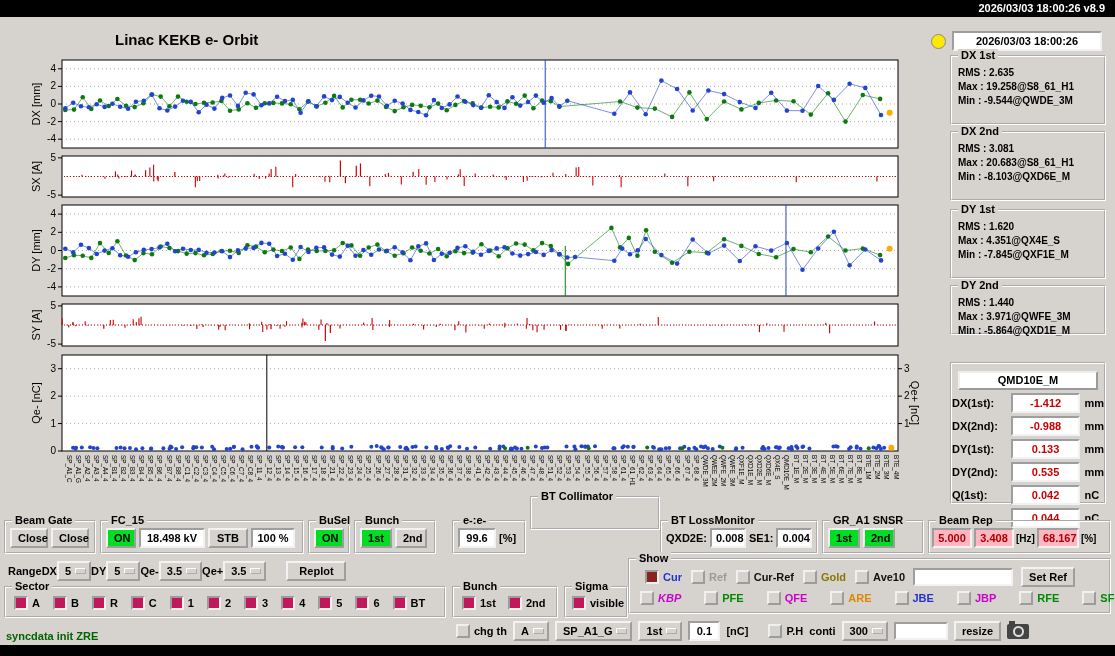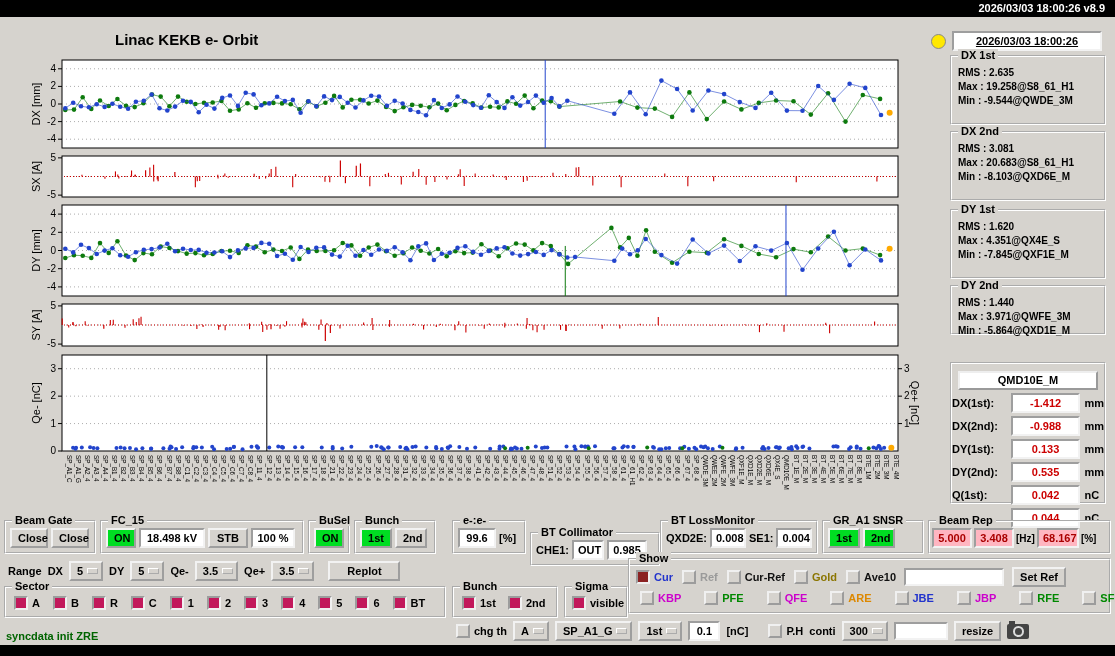--- a/index.html
+++ b/index.html
@@ -9,21 +9,21 @@
   .topbar{position:absolute;left:0;top:0;width:100%;height:17px;background:#000;color:#fff;
           font:bold 11px/17px "Liberation Sans",sans-serif;text-align:right;box-sizing:border-box;padding-right:10px;}
   .bottombar{position:absolute;left:0;top:645px;width:100%;height:11px;background:#000;}
   .title{position:absolute;left:115px;top:31px;font:bold 15px "Liberation Sans",sans-serif;color:#000000;}
   svg text{fill:#000;font-family:"Liberation Sans",sans-serif;}
   .lamp{position:absolute;width:13px;height:13px;border-radius:50%;border:1px solid #888;}
   .group{position:absolute;border:2px groove #ffffff;box-sizing:border-box;}
   .gtitle{position:absolute;top:-8px;left:6px;background:#d6d3ce;padding:0 3px;
           font:bold 11px/12px "Liberation Sans",sans-serif;white-space:nowrap;}
   .grow{display:flex;align-items:center;gap:3px;padding:6px 4px 0 4px;}
-  .rowflex{display:flex;align-items:center;gap:6px;}
+  .rowflex{display:flex;align-items:center;}
   .btn{display:inline-block;background:#d6d3ce;border:2px outset #f2f2f2;font:bold 11px/14px "Liberation Sans",sans-serif;
        padding:1px 6px;text-align:center;box-sizing:border-box;white-space:nowrap;}
   .btn.green{background:#00dd22;text-align:right;}
   .field{display:inline-block;background:#fff;border:2px inset #f2f2f2;font:bold 11px/14px "Liberation Sans",sans-serif;
        padding:1px 4px;text-align:center;box-sizing:border-box;white-space:nowrap;}
   .field.pink{background:#ffb6c1;color:#aa0000;text-align:center;}
   .tfield{background:#fff;border:2px inset #f2f2f2;font:bold 11px "Liberation Sans",sans-serif;height:18px;box-sizing:border-box;}
   .opt{display:inline-block;position:relative;background:#d6d3ce;border:2px outset #f2f2f2;
        font:bold 11px/14px "Liberation Sans",sans-serif;padding:1px 18px 1px 6px;white-space:nowrap;}
   .opt::after{content:"";position:absolute;right:3px;top:50%;margin-top:-3px;width:9px;height:4px;
@@ -38,21 +38,21 @@
   .qmdtitle{margin:7px auto 3px auto;width:136px;text-align:center;background:#fff;border:2px outset #eee;
             font:bold 11px/15px "Liberation Sans",sans-serif;}
   .qrow{display:flex;align-items:center;gap:4px;padding:0 0;margin-top:3px;font:bold 11px "Liberation Sans",sans-serif;}
   .qlabel{width:56px;}
   .qval{width:71px;color:#cc0000;}
   .qunit{width:20px;}
   .msg{font:bold 11px "Liberation Sans",sans-serif;color:#006400;}
   .camera{width:22px;height:15px;background:#444;border-radius:2px;position:relative;display:inline-block;}
   .camera::before{content:"";position:absolute;left:6px;top:2px;width:7px;height:7px;border:2px solid #ddd;border-radius:50%;}
   .camera::after{content:"";position:absolute;left:2px;top:-3px;width:6px;height:3px;background:#444;}
-  .ts{font:bold 11px/14px "Liberation Sans",sans-serif;text-decoration:underline;}
+  .ts{font:bold 11px/14px "Liberation Sans",sans-serif;}
 </style>
 </head>
 <body>
 
 <div class="screen">
 
   <div class="topbar">
     <span>2026/03/03 18:00:26   v8.9</span>
   </div>
 
@@ -1051,27 +1051,22 @@
   </div>
 
   <div class="group" style="left:452px;top:520px;width:74px;height:34px">
     <span class="gtitle">e-:e-</span>
     <div class="grow">
       <span class="field" style="width:38px">99.6</span>
       <span class="lbl">[%]</span>
     </div>
   </div>
 
-  <div class="group" style="left:530px;top:532px;width:130px;height:34px">
+  <div class="group" style="left:530px;top:496px;width:130px;height:34px">
     <span class="gtitle">BT Collimator</span>
-    <div class="grow">
-      <span class="lbl">CHE1:</span>
-      <span class="field" style="width:32px">OUT</span>
-      <span class="field" style="width:40px">0.985</span>
-    </div>
   </div>
 
   <div class="group" style="left:660px;top:520px;width:158px;height:34px">
     <span class="gtitle">BT LossMonitor</span>
     <div class="grow">
       <span class="lbl">QXD2E:</span>
       <span class="field" style="width:36px">0.008</span>
       <span class="lbl">SE1:</span>
       <span class="field" style="width:36px">0.004</span>
     </div>
@@ -1099,26 +1094,26 @@
   <div class="abs rowflex" style="left:8px;top:561px">
     <span class="lbl">Range</span>
     <span class="lbl">DX</span>
     <span class="opt">5</span>
     <span class="lbl">DY</span>
     <span class="opt">5</span>
     <span class="lbl">Qe-</span>
     <span class="opt">3.5</span>
     <span class="lbl">Qe+</span>
     <span class="opt">3.5</span>
-    <span class="btn" style="width:72px;margin-left:8px">Replot</span>
+    <span class="btn" style="width:60px;margin-left:20px">Replot</span>
   </div>
 
   <div class="group" style="left:628px;top:558px;width:483px;height:56px">
     <span class="gtitle">Show</span>
-    <div class="rowflex" style="padding:7px 4px 0 6px;gap:8px">
+    <div class="rowflex" style="padding:7px 4px 0 15px;gap:8px">
       <span class="checks" style="gap:9px">
           <span class="check on" style="--c: #8b2222;">
             <span class="box"></span>
             <span style="color: rgb(34, 51, 204);">Cur</span>
           </span>
           <span class="check">
             <span class="box"></span>
             <span style="color: rgb(154, 154, 154);">Ref</span>
           </span>
           <span class="check">
@@ -1133,21 +1128,21 @@
             <span class="box"></span>
             <span style="color: rgb(17, 17, 17);">Ave10</span>
           </span>
         </span>
       <input class="tfield" style="width: 100px;" value="">
       <span class="btn">Set Ref</span>
     </div>
     <div class="checks" style="padding:4px 4px 0 10px;gap:23px">
         <span class="check">
           <span class="box"></span>
-          <span style="color: rgb(204, 0, 204);">KBP</span>
+          <span style="color: rgb(204, 0, 204); font-style: italic;">KBP</span>
         </span>
         <span class="check">
           <span class="box"></span>
           <span style="color: rgb(0, 136, 0);">PFE</span>
         </span>
         <span class="check">
           <span class="box"></span>
           <span style="color: rgb(204, 0, 204);">QFE</span>
         </span>
         <span class="check">

